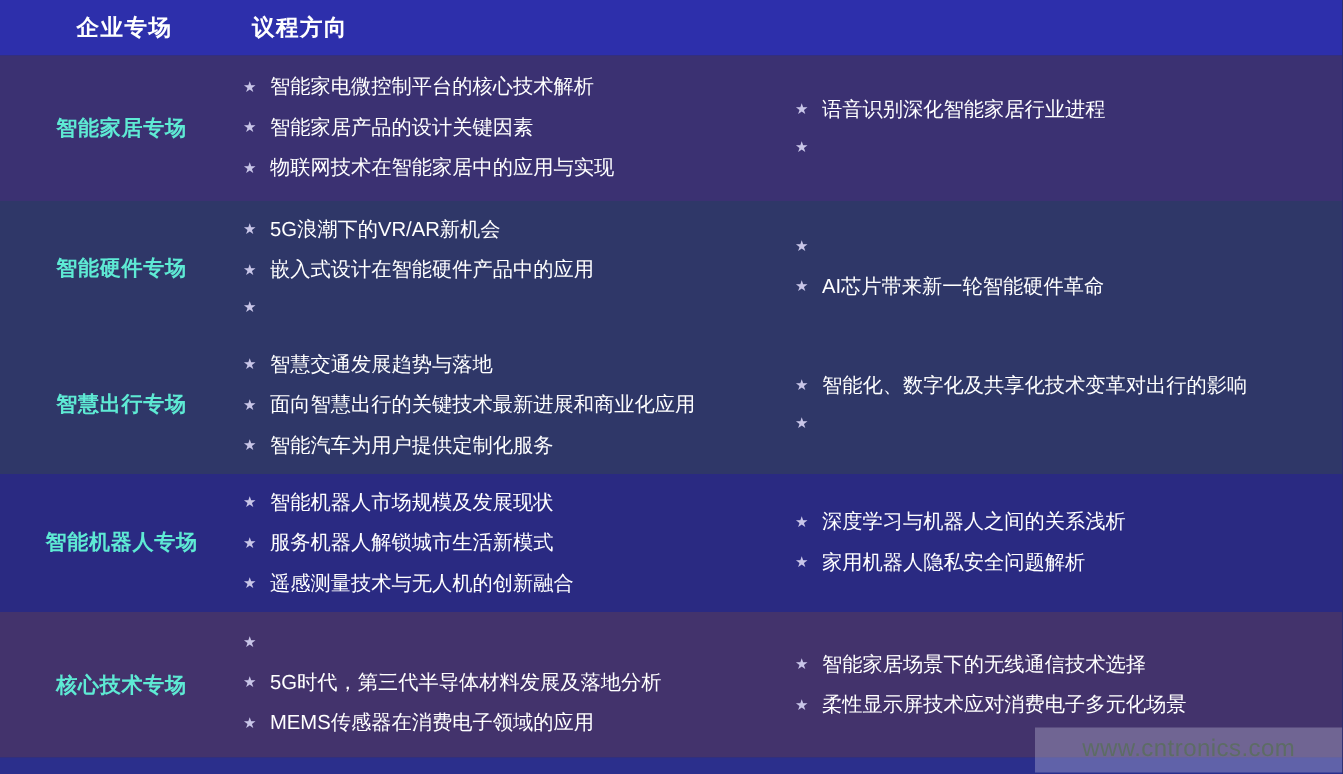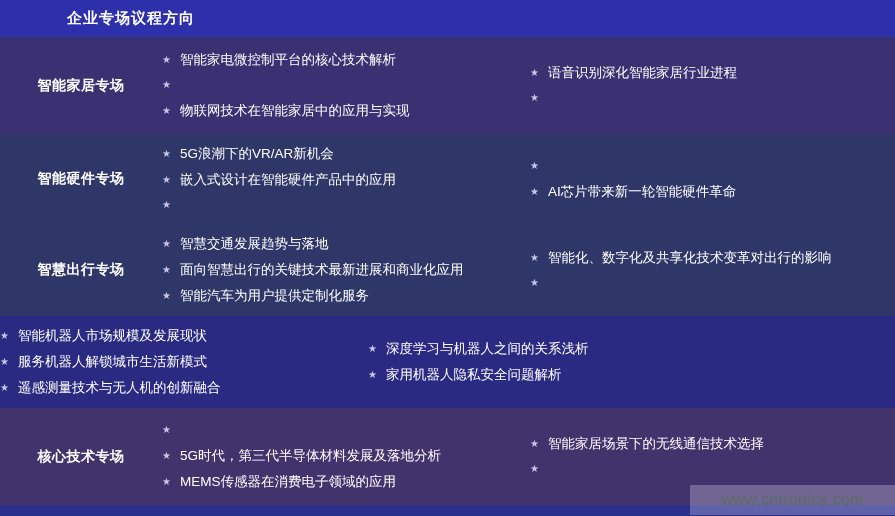--- a/index.html
+++ b/index.html
@@ -18,44 +18,43 @@
     background: #2e3070;
   }
 
   
   .hdr {
     position: relative;
     height: 37px;
     background: #2d2fab;
     display: flex;
     align-items: center;
-    padding-left: 16px;
   }
   .hdr-cell {
     color: #ffffff;
     font-size: 15px;
     font-weight: bold;
     letter-spacing: 1px;
     white-space: nowrap;
   }
   .hdr-cell.c1 { margin-left: 51px; }
-  .hdr-cell.c2 { }
+  .hdr-cell.c2 { margin-left: 53px; }
 
   
   .row {
     display: flex;
     align-items: stretch;
     position: relative;
   }
   .cat {
     flex: 0 0 162px;
     display: flex;
     align-items: center;
     justify-content: center;
-    color: #ffffff;
+    color: #5eead4;
     font-size: 14px;
     font-weight: bold;
     letter-spacing: 0.5px;
     white-space: nowrap;
   }
   .topics {
     flex: 1 1 auto;
     display: flex;
     align-items: center;
     padding-right: 6px;
@@ -136,20 +135,21 @@
       <div class="row tint-a" style="height: 97px;">
         <div class="cat">智能家居专场</div>
         <div class="topics">
           <div class="col left">
             <div class="item">
               <span class="star">★</span>
               <span>智能家电微控制平台的核心技术解析</span>
             </div>
             <div class="item">
               <span class="star">★</span>
+              <span>智能家居产品的设计关键因素</span>
             </div>
             <div class="item">
               <span class="star">★</span>
               <span>物联网技术在智能家居中的应用与实现</span>
             </div>
           </div>
           <div class="col right">
             <div class="item">
               <span class="star">★</span>
               <span>语音识别深化智能家居行业进程</span>
@@ -209,20 +209,21 @@
               <span class="star">★</span>
               <span>智能化、数字化及共享化技术变革对出行的影响</span>
             </div>
             <div class="item">
               <span class="star">★</span>
             </div>
           </div>
         </div>
       </div>
       <div class="row tint-c" style="height: 92px;">
+        <div class="cat">智能机器人专场</div>
         <div class="topics">
           <div class="col left">
             <div class="item">
               <span class="star">★</span>
               <span>智能机器人市场规模及发展现状</span>
             </div>
             <div class="item">
               <span class="star">★</span>
               <span>服务机器人解锁城市生活新模式</span>
             </div>
@@ -259,20 +260,21 @@
               <span>MEMS传感器在消费电子领域的应用</span>
             </div>
           </div>
           <div class="col right">
             <div class="item">
               <span class="star">★</span>
               <span>智能家居场景下的无线通信技术选择</span>
             </div>
             <div class="item">
               <span class="star">★</span>
+              <span>柔性显示屏技术应对消费电子多元化场景</span>
             </div>
           </div>
         </div>
       </div>
     </div>
 
   <div class="footstrip"></div>
 
   <div class="watermark">
     <span>www.cntronics.com</span>

